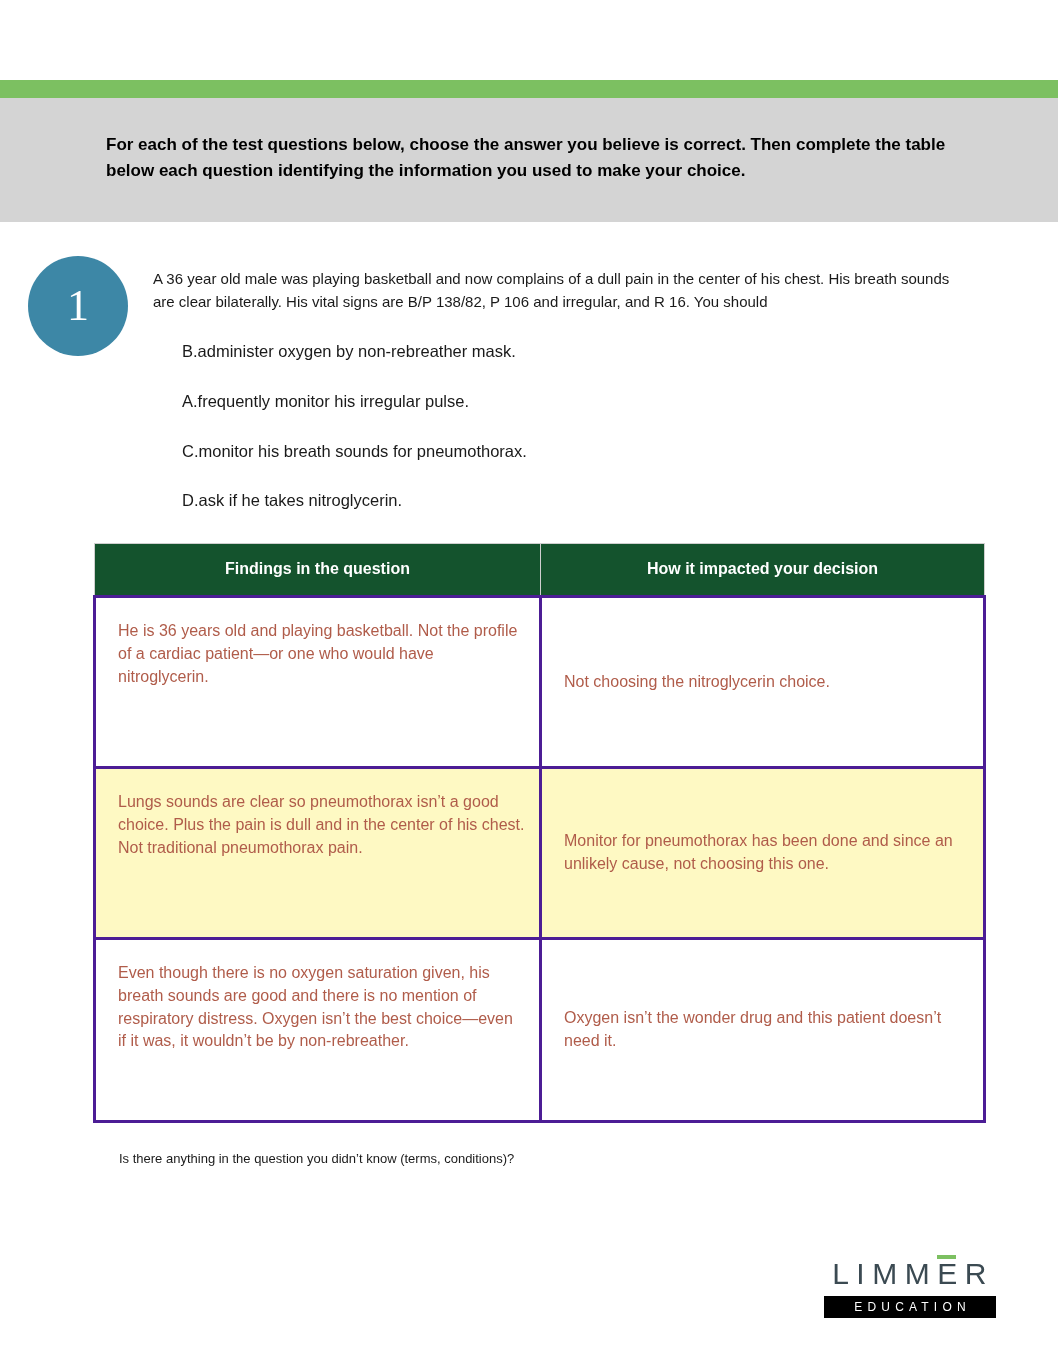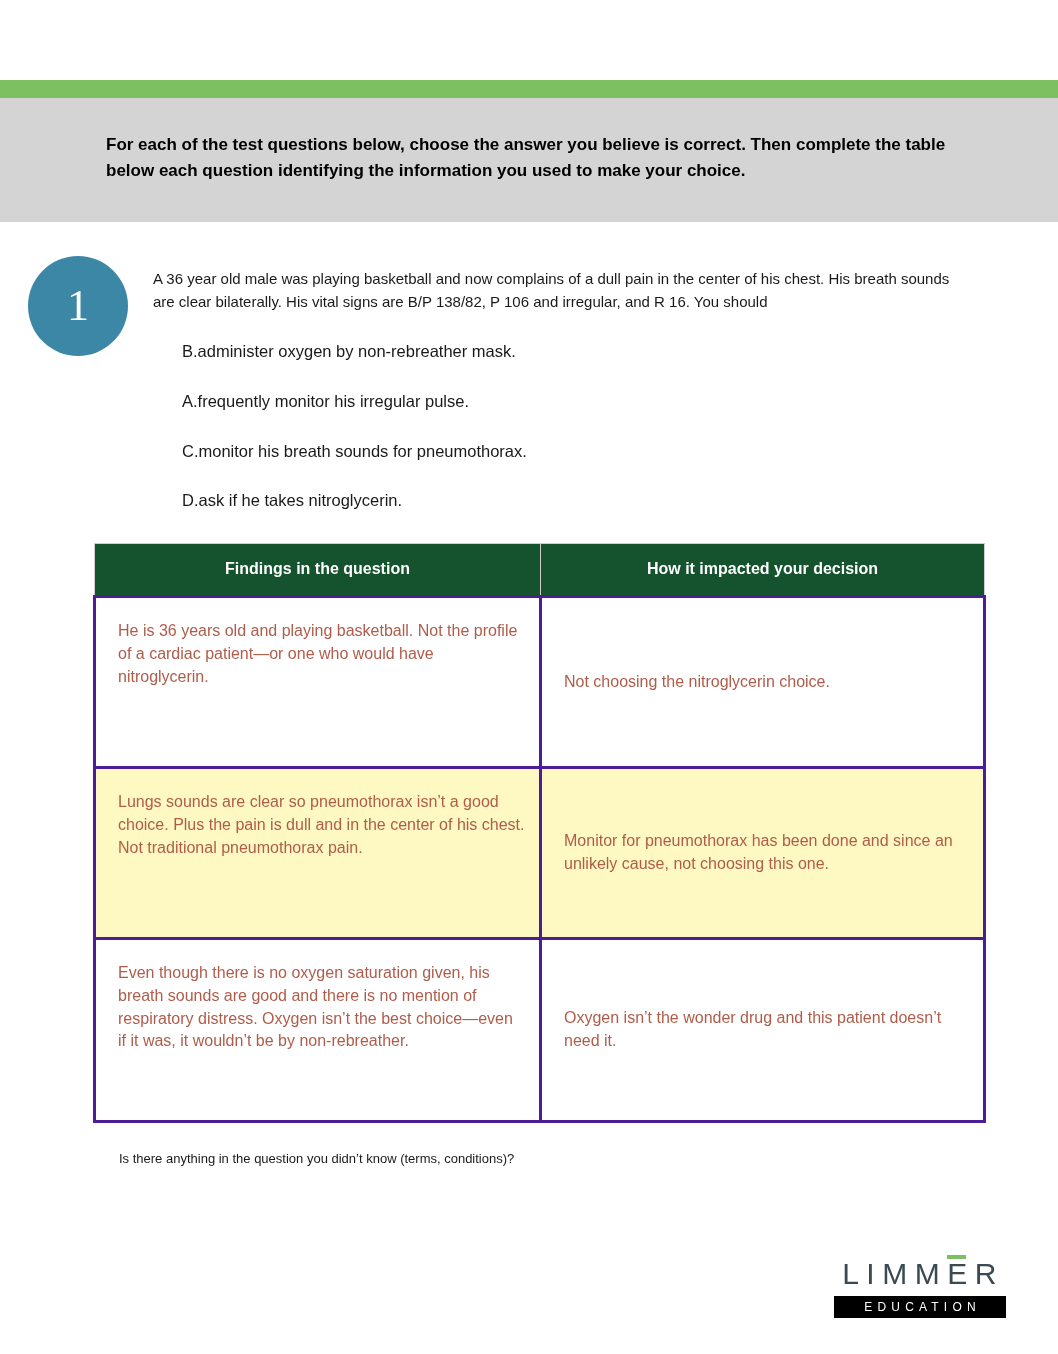--- a/index.html
+++ b/index.html
@@ -142,21 +142,21 @@
   
   .footer-question {
     margin: 28px 0 0 119px;
     font-size: 13px;
     color: #1a1a1a;
   }
 
   
   .logo-wrap {
     position: absolute;
-    right: 52px;
+    right: 62px;
     bottom: 36px;
     width: 172px;
   }
   .logo-limmer {
     font-size: 30px;
     letter-spacing: 7.5px;
     color: #3b4a52;
     font-weight: normal;
     text-align: center;
     line-height: 1;

